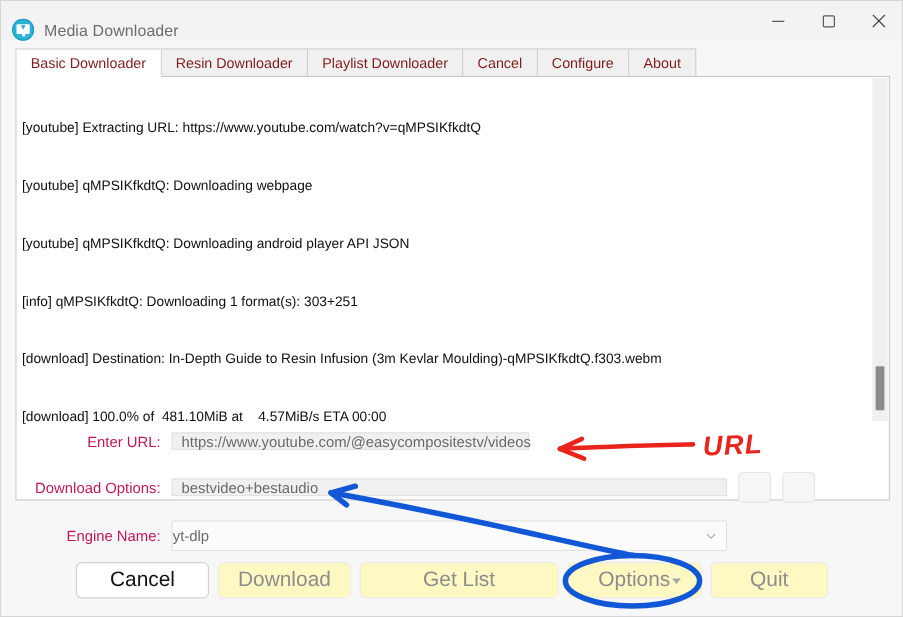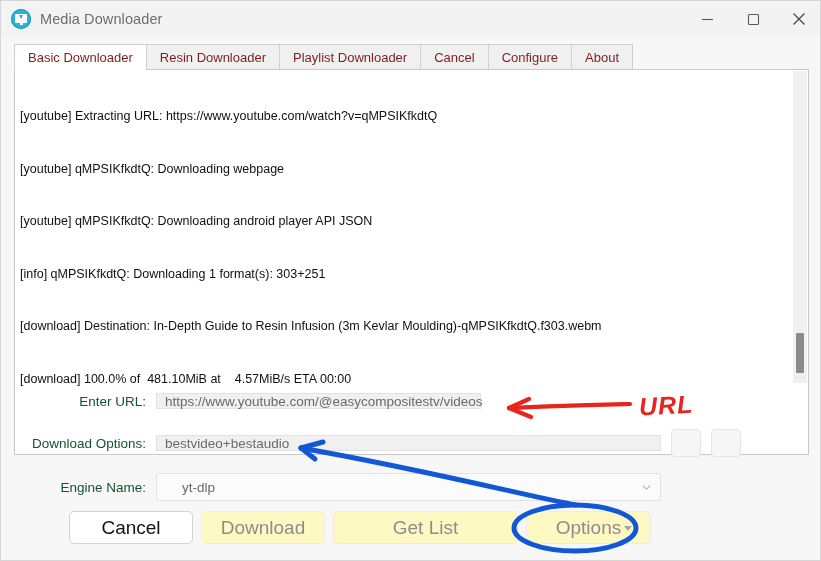--- a/index.html
+++ b/index.html
@@ -18,21 +18,21 @@
     background: #f7f7f7;
     border: 1px solid #d6d6d6;
     overflow: hidden;
   }
 
   
   .titlebar {
     position: absolute; top: 0; left: 0;
     width: 821px; height: 36px;
     background: #f3f3f3;
-    display: flex; align-items: center;
+    display: flex; align-items: flex-end;
   }
   .app-icon {
     width: 20px; height: 20px;
     margin-left: 10px; margin-right: 9px;
     border-radius: 50%;
     background: #2bb3d6;
     position: relative;
     flex: 0 0 auto;
     box-shadow: inset 0 0 0 1px #1a9dc0;
   }
@@ -146,21 +146,21 @@
   .row { position: absolute; left: 0; width: 821px; height: 28px; display: flex; align-items: center; }
   .row-url { top: 0; }
   .row-opts { top: 42px; }
   .row-engine { top: 86px; }
 
   .flabel {
     width: 155px;
     text-align: right;
     padding-right: 10px;
     font-size: 13.5px;
-    color: #14532d;
+    color: #be185d;
   }
 
   .field {
     height: 16px;
     background: #f0f0f0;
     border: 1px solid #e2e2e2;
     display: flex; align-items: center;
     padding: 0 8px;
     font-size: 13.5px;
     color: #6a6a6a;
@@ -175,21 +175,21 @@
     border: 1px solid #e4e4e4;
     border-radius: 4px;
   }
 
   .combo {
     width: 505px; height: 28px;
     background: #fbfbfb;
     border: 1px solid #e2e2e2;
     border-radius: 2px;
     display: flex; align-items: center;
-    padding: 0 25px;
+    padding: 0 0;
     font-size: 13.5px;
     color: #6a6a6a;
     position: relative;
   }
   .combo .chev {
     position: absolute; right: 9px; top: 9px;
     width: 9px; height: 9px;
   }
 
   
@@ -350,20 +350,21 @@
     </div>
 
     <div class="btnbar">
       <div class="btn btn-cancel enabled">Cancel</div>
       <div class="btn btn-download disabled">Download</div>
       <div class="btn btn-getlist disabled">Get List</div>
       <div class="btn btn-options disabled">
         <span>Options</span>
         <span class="caret"></span>
       </div>
+      <div class="btn btn-quit disabled">Quit</div>
     </div>
 
   </div>
 
   <svg class="anno" viewBox="0 0 821 561">
 
     <g>
       <path d="M508,407 C545,405 588,404 629,403" fill="none" stroke="#e8241c" stroke-width="4.2" stroke-linecap="round"></path>
       <path d="M508,407 L528,398" fill="none" stroke="#e8241c" stroke-width="4.2" stroke-linecap="round"></path>
       <path d="M508,407 L530,416" fill="none" stroke="#e8241c" stroke-width="4.2" stroke-linecap="round"></path>

